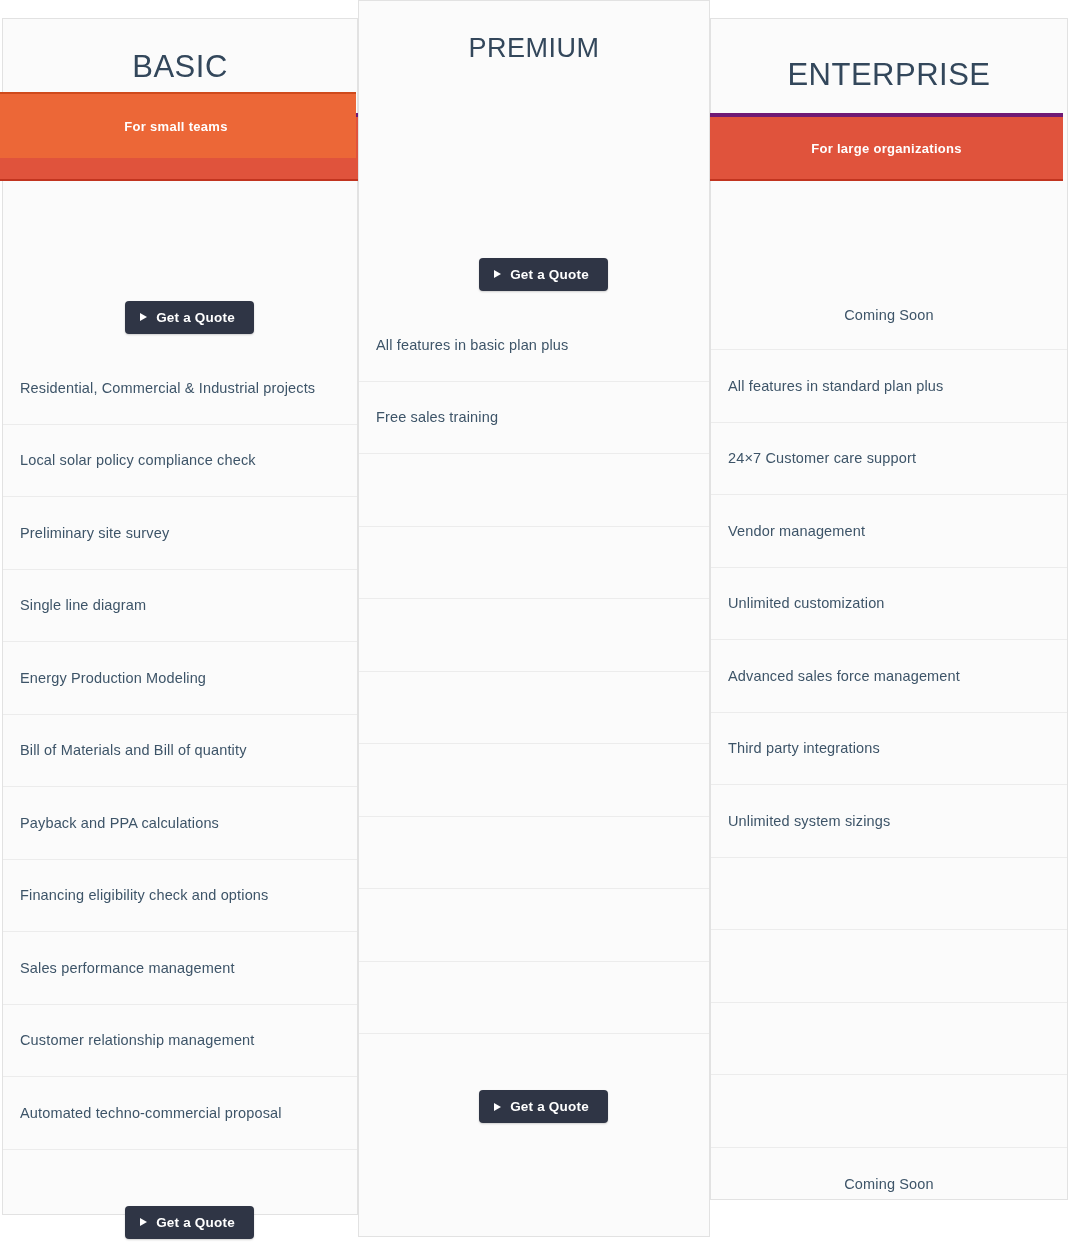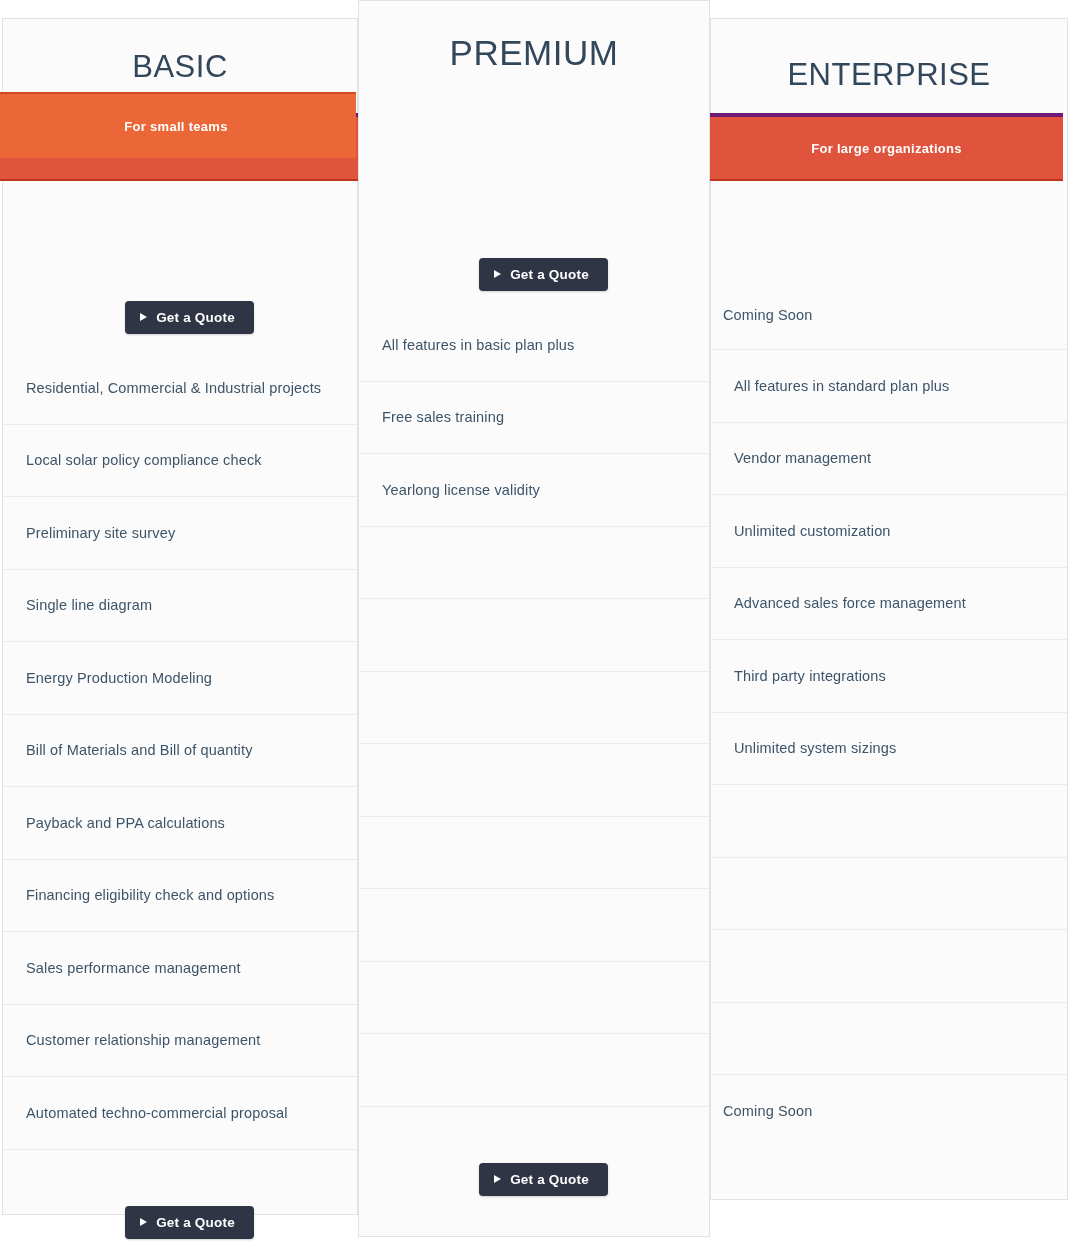--- a/index.html
+++ b/index.html
@@ -62,25 +62,25 @@
   .feature-row {
     display: flex;
     align-items: center;
     border-bottom: 1px solid #ececec;
     font-size: 14.5px;
     color: #3d5468;
     letter-spacing: 0.15px;
   }
   .feature-row.last { border-bottom: none; }
   .feature-row .row-text {
-    padding-left: 23px;
+    padding-left: 17px;
     line-height: 1.25;
   }
   .feature-row.center-row {
-    padding-left: 12px;
+    justify-content: center;
   }
   .feature-row.center-row .row-text {
     padding-left: 0;
     text-align: center;
   }
   .feature-row.empty-row .row-text { visibility: hidden; }
 
   
   .cta-cell {
     display: flex;
@@ -126,21 +126,21 @@
   #basic-rows .cta-cell  { height: 70px; }
   #basic-rows .feature-row { height: 72.5px; }
   #basic-rows .feature-row.tall { height: 145px; }
 
   
   #card-premium {
     left: 358px; top: 0px; width: 352px; height: 1237px;
     background: #fbfbfb;
     z-index: 5;
   }
-  #card-premium .plan-title { margin-top: 34px; font-size: 35px; }
+  #card-premium .plan-title { margin-top: 34px; font-size: 27px; }
   #premium-tagline {
     left: -4px; top: 92px; width: 360px; height: 66px;
     z-index: 6;
   }
   #premium-rows { position: absolute; left: 0; top: 172px; right: 0; }
   #premium-rows .cta-cell { height: 70px; }
   #premium-rows .feature-row { height: 72.5px; }
 
   
   #card-enterprise {
@@ -223,20 +223,23 @@
       <div class="band-spacer"></div>
 
       <div class="feature-row center-row coming-top">
         <span class="row-text">Coming Soon</span>
       </div>
 
       <div class="feature-row">
           <span class="row-text">All features in standard plan plus</span>
         </div>
       <div class="feature-row">
+          <span class="row-text">24×7 Customer care support</span>
+        </div>
+      <div class="feature-row">
           <span class="row-text">Vendor management</span>
         </div>
       <div class="feature-row">
           <span class="row-text">Unlimited customization</span>
         </div>
       <div class="feature-row">
           <span class="row-text">Advanced sales force management</span>
         </div>
       <div class="feature-row">
           <span class="row-text">Third party integrations</span>
@@ -280,23 +283,20 @@
           <span>Get a Quote</span>
         </button>
       </div>
 
       <div class="feature-row">
           <span class="row-text">All features in basic plan plus</span>
         </div>
       <div class="feature-row">
           <span class="row-text">Free sales training</span>
         </div>
-      <div class="feature-row">
-          <span class="row-text">Yearlong license validity</span>
-        </div>
       <div class="feature-row empty-row">
           <span class="row-text"></span>
         </div>
       <div class="feature-row empty-row">
           <span class="row-text"></span>
         </div>
       <div class="feature-row empty-row">
           <span class="row-text"></span>
         </div>
       <div class="feature-row empty-row">

